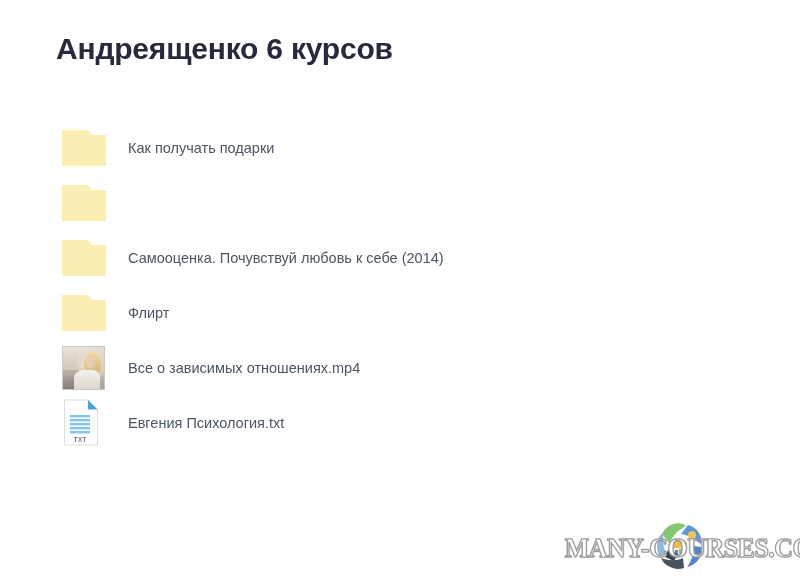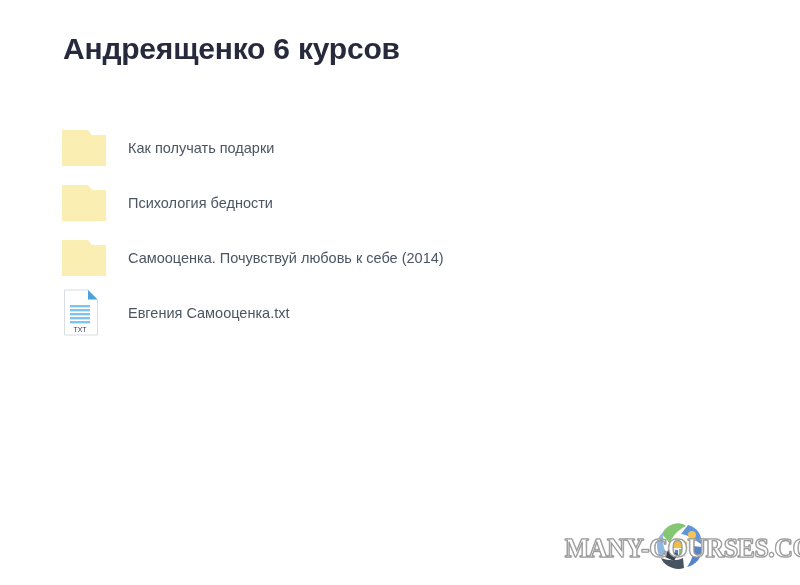--- a/index.html
+++ b/index.html
@@ -22,21 +22,20 @@
   .page-title {
     position: absolute;
     left: 56px;
     top: 30px;
     font-size: 30px;
     font-weight: bold;
     color: #262a3c;
     letter-spacing: -0.2px;
     line-height: 38px;
     white-space: nowrap;
-    margin-left: 7px;
   }
   .file-list {
     position: absolute;
     left: 0;
     top: 120px;
     width: 800px;
   }
   .file-row {
     position: relative;
     height: 55px;
@@ -195,55 +194,77 @@
     </div>
 
     <div class="file-row">
       <div class="icon-cell">
         <span class="folder-icon">
           <svg width="44" height="36" viewBox="0 0 44 36" xmlns="http://www.w3.org/2000/svg">
             <path d="M0 0 H26 L30 5 H44 V36 H0 Z" fill="#faeeb3"></path>
           </svg>
         </span>
       </div>
-      <div class="file-label">Психология бедности</div>
     </div>
 
 
     <div class="file-row">
       <div class="icon-cell">
         <span class="folder-icon">
           <svg width="44" height="36" viewBox="0 0 44 36" xmlns="http://www.w3.org/2000/svg">
             <path d="M0 0 H26 L30 5 H44 V36 H0 Z" fill="#faeeb3"></path>
           </svg>
         </span>
       </div>
       <div class="file-label">Самооценка. Почувствуй любовь к себе (2014)</div>
     </div>
 
-
+    <div class="file-row">
+      <div class="icon-cell">
+        <span class="folder-icon">
+          <svg width="44" height="36" viewBox="0 0 44 36" xmlns="http://www.w3.org/2000/svg">
+            <path d="M0 0 H26 L30 5 H44 V36 H0 Z" fill="#faeeb3"></path>
+          </svg>
+        </span>
+      </div>
+      <div class="file-label">Флирт</div>
+    </div>
+
+    <div class="file-row">
+      <div class="icon-cell">
+        <span class="video-thumb">
+          <span class="vt-bg"></span>
+          <span class="vt-wall"></span>
+          <span class="vt-shadow"></span>
+          <span class="vt-hair"></span>
+          <span class="vt-face"></span>
+          <span class="vt-body"></span>
+        </span>
+      </div>
+      <div class="file-label">Все о зависимых отношениях.mp4</div>
+    </div>
 
     <div class="file-row">
       <div class="icon-cell">
         <span class="txt-icon">
           <svg width="38" height="47" viewBox="0 0 38 47" xmlns="http://www.w3.org/2000/svg">
             <path d="M2.5 1 H26 L35.5 10.5 V46 H2.5 Z" fill="#ffffff" stroke="#d7dde3" stroke-width="1"></path>
             <path d="M26 1 L35.5 10.5 H26 Z" fill="#4aa3dd"></path>
             <g fill="#7fc4ea">
               <rect x="8" y="16" width="20" height="2.4"></rect>
               <rect x="8" y="20" width="20" height="2.4"></rect>
               <rect x="8" y="24" width="20" height="2.4"></rect>
               <rect x="8" y="28" width="20" height="2.4"></rect>
               <rect x="8" y="32" width="20" height="2.4"></rect>
             </g>
             <text x="18" y="43" font-family="Liberation Sans, sans-serif" font-size="7" fill="#3d4349" text-anchor="middle">TXT</text>
           </svg>
         </span>
       </div>
-      <div class="file-label">Евгения Самооценка.txt</div>
+      <div class="file-label">Евгения Психология.txt</div>
     </div>
 
   </div>
 
   <div class="watermark">
     <span class="wm-logo">
       <svg width="64" height="64" viewBox="0 0 64 64" xmlns="http://www.w3.org/2000/svg">
         <g opacity="0.95">
           <path d="M14 20 C18 10, 32 6, 38 12 C30 16, 24 22, 22 30 Z" fill="#7ec46a"></path>
           <path d="M40 11 C49 13, 55 22, 53 30 C46 25, 40 21, 33 20 Z" fill="#5a8fd6"></path>

